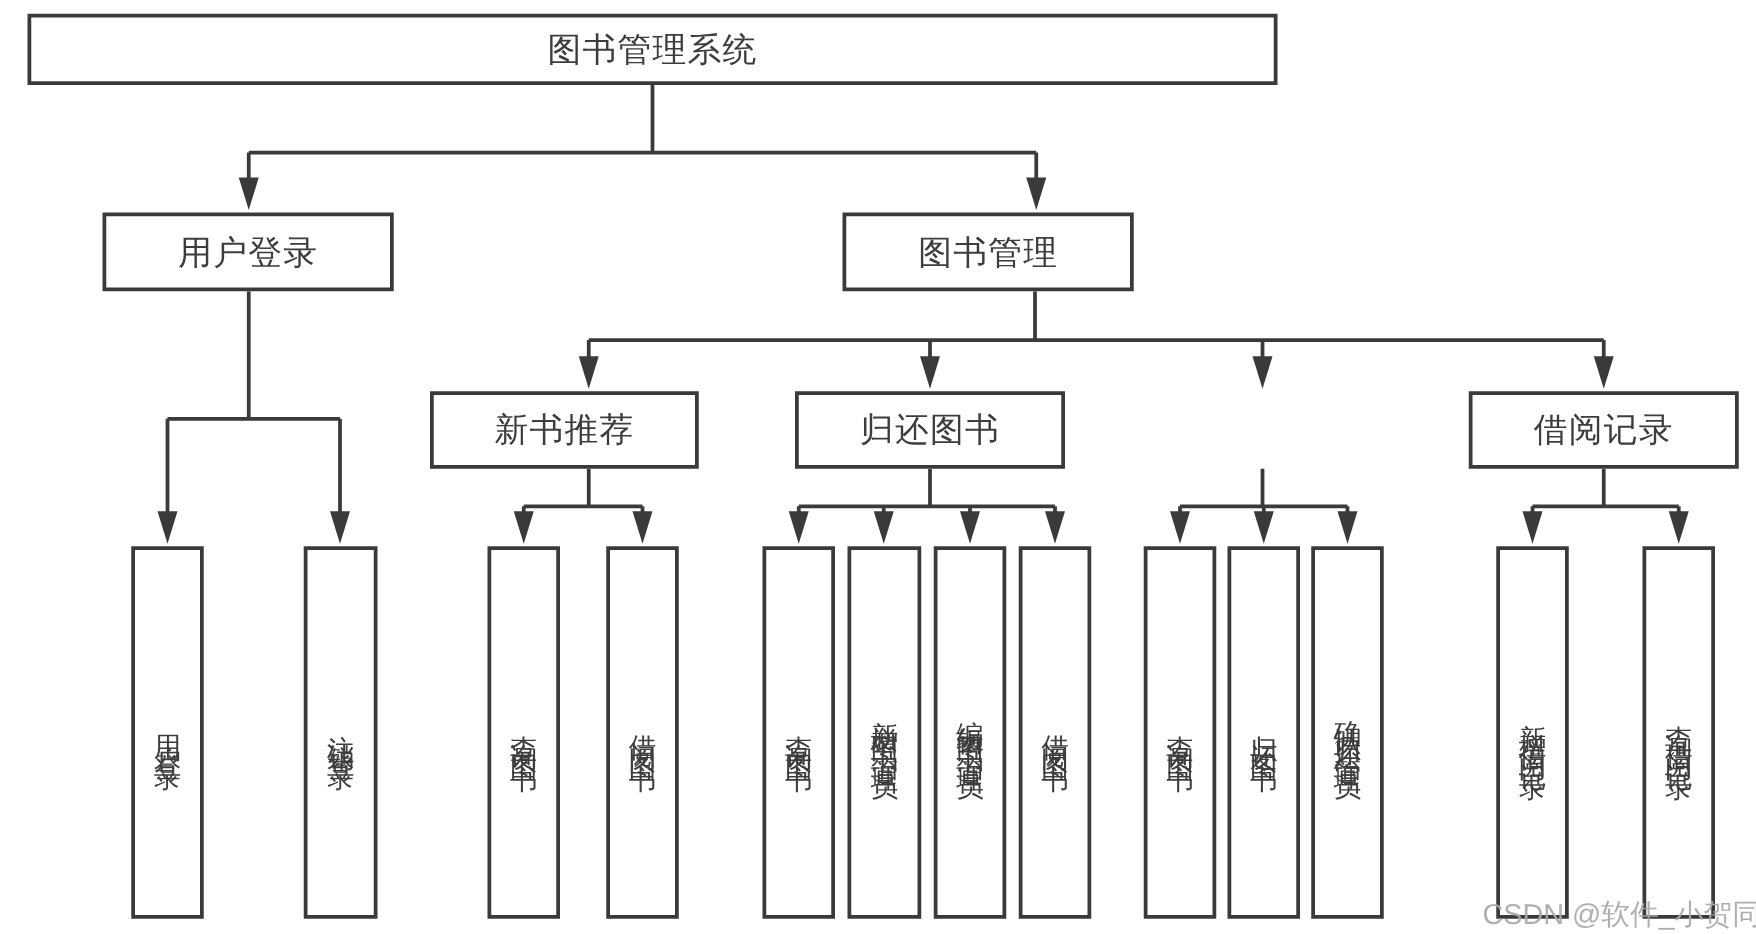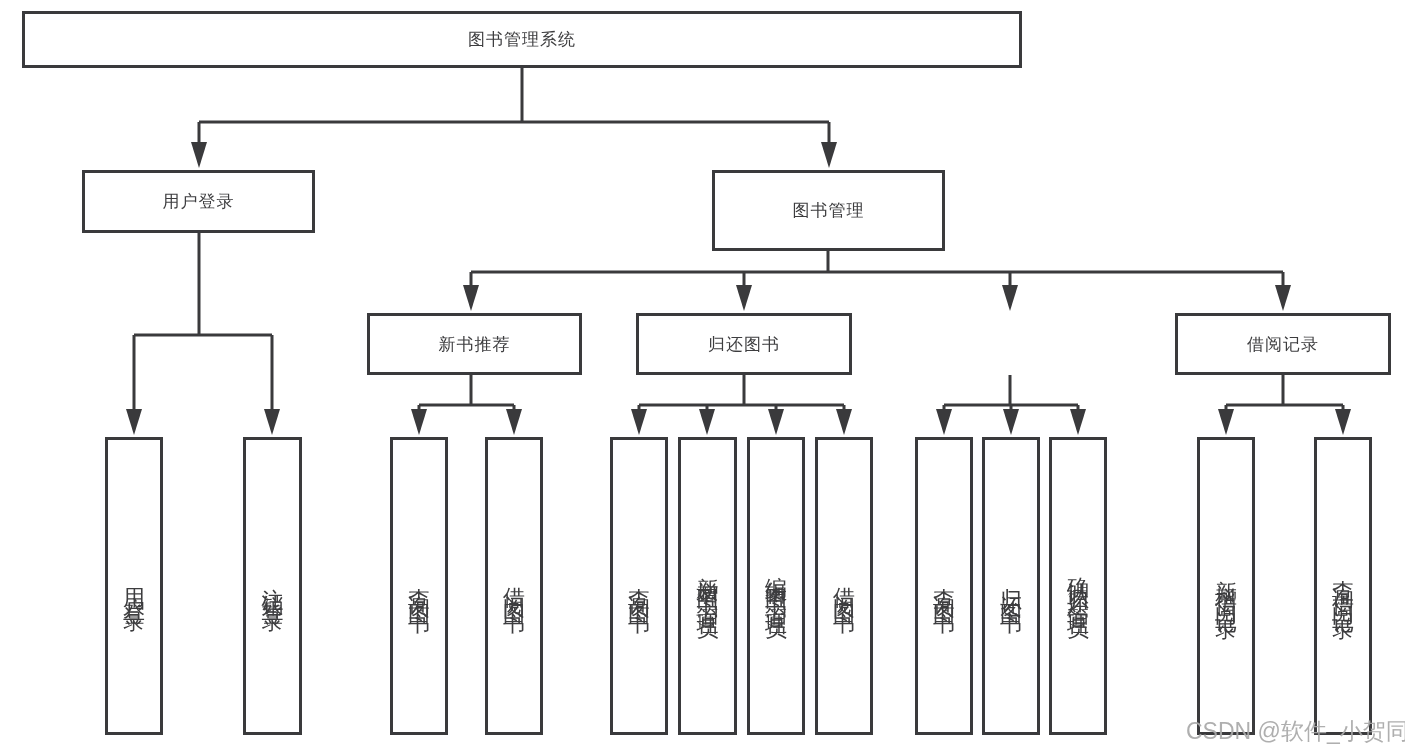--- a/index.html
+++ b/index.html
@@ -22,21 +22,21 @@
   .node{
     position:absolute;
     box-sizing:border-box;
     border:3px solid var(--line);
     background:#fff;
     display:flex;align-items:center;justify-content:center;
     color:var(--text);
     z-index:1;
   }
   .node.h span{
-    font-size:17px;
+    font-size:27px;
     letter-spacing:1px;
     white-space:nowrap;
   }
   .node.v span{
     writing-mode:vertical-rl;
     text-orientation:mixed;
     font-size:22px;
     letter-spacing:8px;
     line-height:1;
   }
@@ -89,25 +89,25 @@
     </g>
   </svg>
 
   <div class="node h" style="left:22px;top:11px;width:1000px;height:57px">
     <span>图书管理系统</span>
   </div>
 
   <div class="node h" style="left:82px;top:170px;width:233px;height:63px">
     <span>用户登录</span>
   </div>
-  <div class="node h" style="left:712px;top:170px;width:233px;height:81px">
+  <div class="node h" style="left:674px;top:170px;width:233px;height:63px">
     <span>图书管理</span>
   </div>
 
-  <div class="node h" style="left:367px;top:313px;width:215px;height:62px">
+  <div class="node h" style="left:344px;top:313px;width:215px;height:62px">
     <span>新书推荐</span>
   </div>
   <div class="node h" style="left:636px;top:313px;width:216px;height:62px">
     <span>归还图书</span>
   </div>
   <div class="node h" style="left:1175px;top:313px;width:216px;height:62px">
     <span>借阅记录</span>
   </div>
 
   <div class="node v" style="left:105px;top:437px;width:58px;height:298px">

